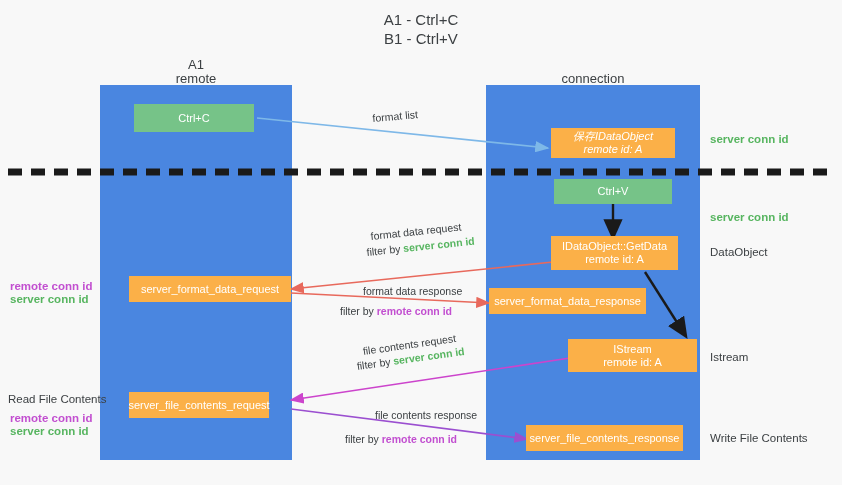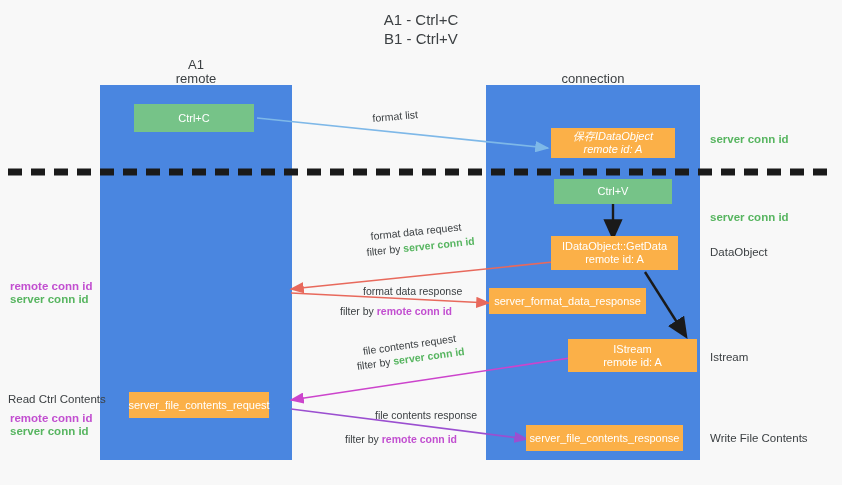--- a/index.html
+++ b/index.html
@@ -133,20 +133,23 @@
 
     <line x1="570" y1="358" x2="291" y2="400" stroke="#cc44cc" stroke-width="1.6" marker-end="url(#ah-magenta)"></line>
 
     <line x1="291" y1="409" x2="527" y2="439" stroke="#9b4fd0" stroke-width="1.6" marker-end="url(#ah-purple)"></line>
   </svg>
 
   <div class="box green" style="left:134px; top:104px; width:120px; height:28px;">
     <span>Ctrl+C</span>
   </div>
 
+  <div class="box orange" style="left:129px; top:276px; width:162px; height:26px;">
+    <span>server_format_data_request</span>
+  </div>
 
   <div class="box orange" style="left:129px; top:392px; width:140px; height:26px;">
     <span>server_file_contents_request</span>
   </div>
 
   <div class="box orange" style="left:551px; top:128px; width:124px; height:30px;font-style:italic;">
     <span>保存IDataObject</span>
     <span>remote id: A</span>
   </div>
 
@@ -196,17 +199,17 @@
 
   <div class="side-label green" style="left:710px; top:132px;">server conn id</div>
   <div class="side-label green" style="left:710px; top:210px;">server conn id</div>
   <div class="side-label" style="left:710px; top:245px;">DataObject</div>
   <div class="side-label" style="left:710px; top:350px;">Istream</div>
   <div class="side-label" style="left:710px; top:431px;">Write File Contents</div>
 
   <div class="side-label purple" style="left:10px; top:279px;">remote conn id</div>
   <div class="side-label green" style="left:10px; top:292px;">server conn id</div>
 
-  <div class="side-label" style="left:8px; top:392px;">Read Ctrl Contents</div>
+  <div class="side-label" style="left:8px; top:392px;">Read File Contents</div>
   <div class="side-label purple" style="left:10px; top:411px;">remote conn id</div>
   <div class="side-label green" style="left:10px; top:424px;">server conn id</div>
 
 </div>
 
 </body></html>

